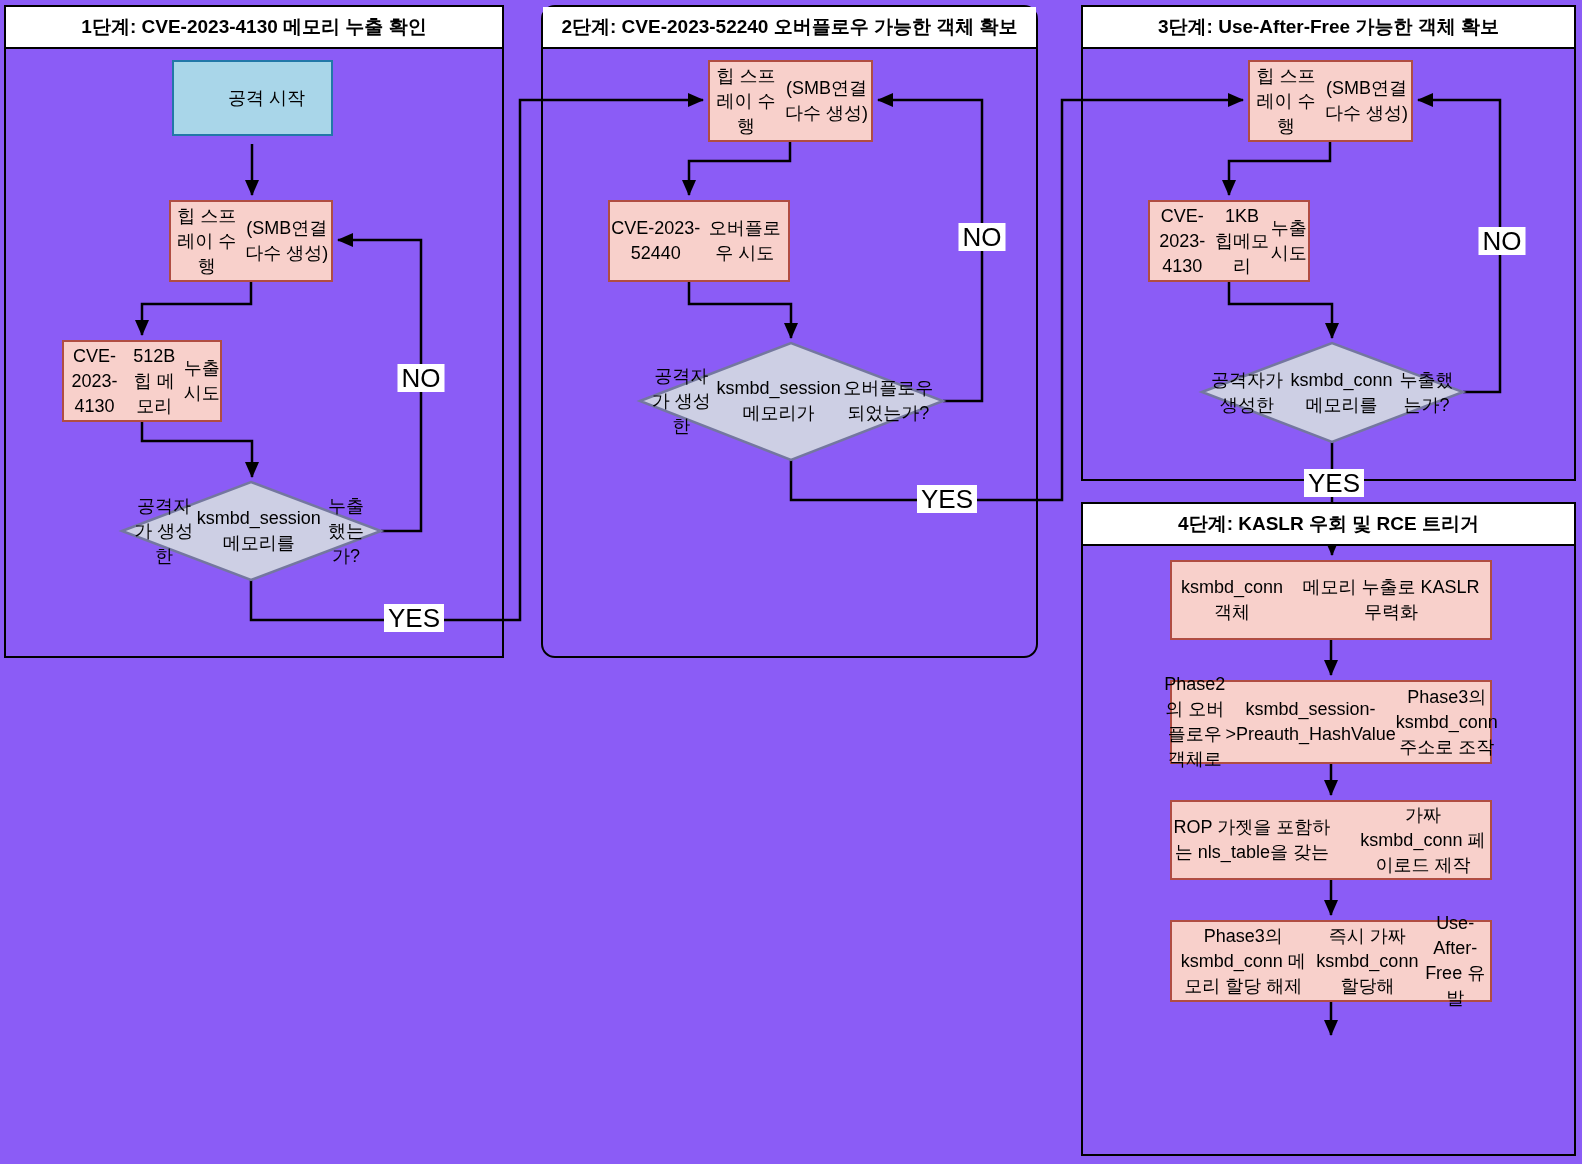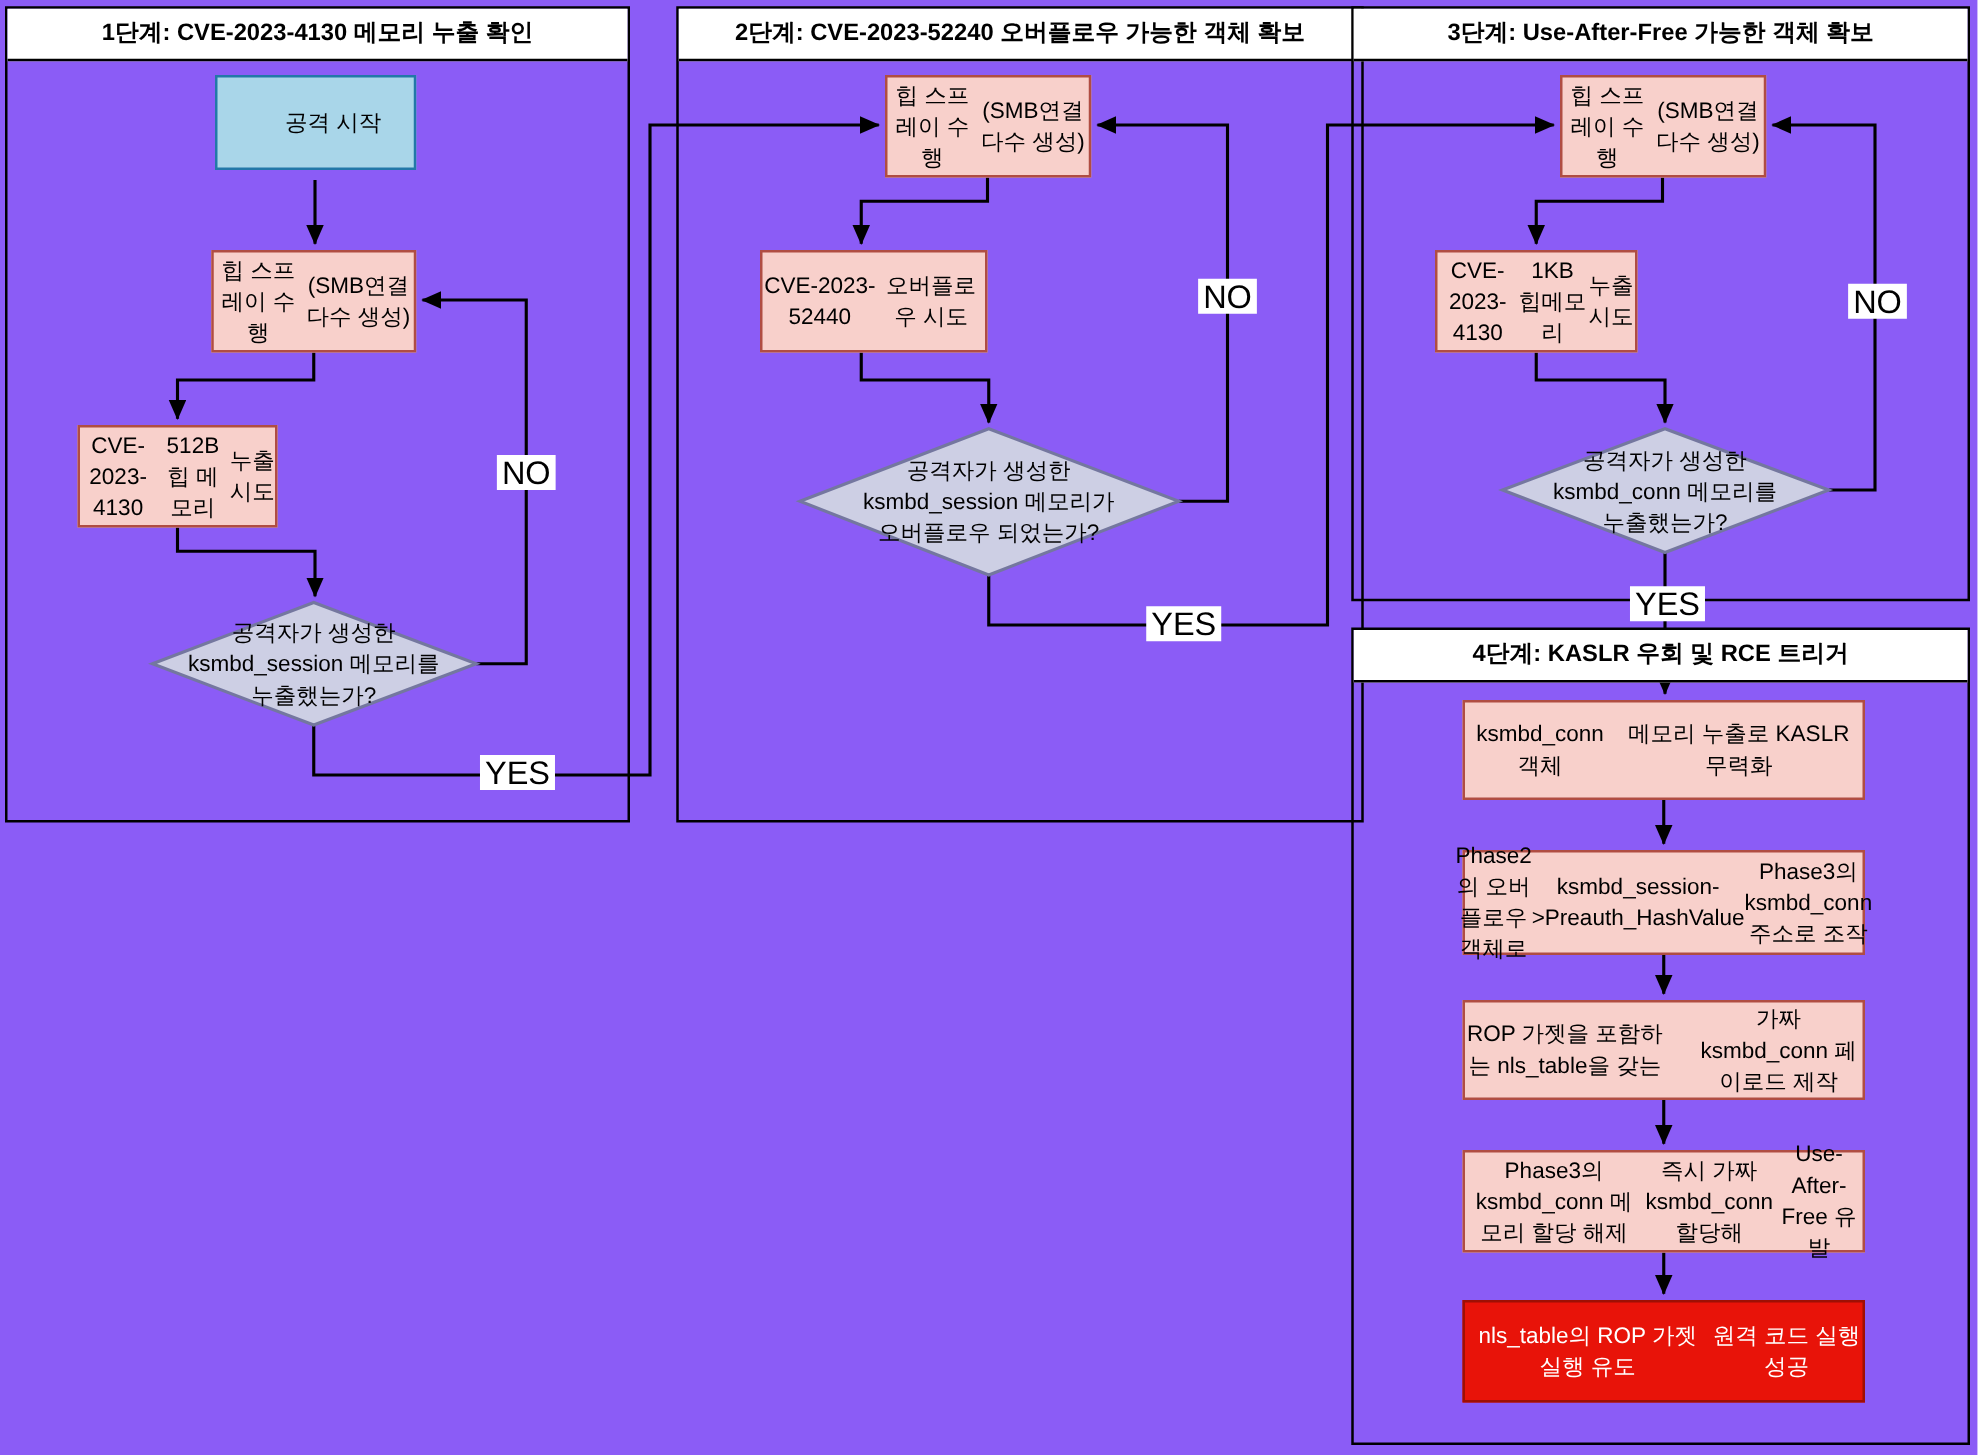--- a/index.html
+++ b/index.html
@@ -14,21 +14,21 @@
   .stage{position:relative;width:1582px;height:1164px;background:#8b5cf6;overflow:hidden;}
   svg.layer{position:absolute;left:0;top:0;width:1582px;height:1164px;}
   .panel{position:absolute;border:2.5px solid #000;background:transparent;box-sizing:border-box;}
   .panel-title{height:40px;line-height:40px;text-align:center;font-weight:bold;font-size:19px;
     border-bottom:2.5px solid #000;white-space:nowrap;background:#fff;}
   .node{position:absolute;box-sizing:border-box;display:flex;flex-direction:row;
     justify-content:center;align-items:center;text-align:center;font-size:18px;line-height:25px;}
   .proc{background:var(--process-fill);border:2.5px solid var(--process-border);}
   .start{background:var(--start-fill);border:2.5px solid var(--start-border);}
   .final{background:var(--final-fill);border:2.5px solid var(--final-border);color:#ffffff;}
-  .dtext{position:absolute;box-sizing:border-box;display:flex;flex-direction:column;
+  .dtext{position:absolute;box-sizing:border-box;display:flex;flex-direction:row;
     justify-content:center;align-items:center;text-align:center;font-size:18px;line-height:25px;}
   .edge-label{position:absolute;transform:translate(-50%,-50%);background:#ffffff;
     padding:0 4px;font-size:26px;line-height:28px;white-space:nowrap;}
   .conn{fill:none;stroke:var(--line);stroke-width:2.5px;}
   .diamond{fill:var(--decision-fill);stroke:var(--decision-border);stroke-width:2.5px;}
 </style>
 </head>
 <body>
 
 <div class="stage">
@@ -62,21 +62,21 @@
     <path class="conn" d="M1331,1002 L1331,1035" marker-end="url(#arrow)"></path>
 
     <polygon class="diamond" points="122,531 251,482 381,531 251,580"></polygon>
     <polygon class="diamond" points="640,401 791,343 943,401 791,460"></polygon>
     <polygon class="diamond" points="1202,392 1332,343 1463,392 1332,442"></polygon>
   </svg>
 
   <div class="panel" style="left:4px;top:5px;width:500px;height:653px;">
     <div class="panel-title">1단계: CVE-2023-4130 메모리 누출 확인</div>
   </div>
-  <div class="panel" style="left:541px;top:5px;width:550px;height:653px;">
+  <div class="panel" style="left:541px;top:5px;width:497px;height:653px;border-radius:14px;">
     <div class="panel-title">2단계: CVE-2023-52240 오버플로우 가능한 객체 확보</div>
   </div>
   <div class="panel" style="left:1081px;top:5px;width:495px;height:476px;">
     <div class="panel-title">3단계: Use-After-Free 가능한 객체 확보</div>
   </div>
   <div class="panel" style="left:1081px;top:502px;width:495px;height:654px;">
     <div class="panel-title">4단계: KASLR 우회 및 RCE 트리거</div>
   </div>
 
   <div class="node start" style="left:172px;top:60px;width:161px;height:76px;padding-left:28px;">
@@ -137,24 +137,20 @@
     </div>
   <div class="node proc" style="left:1170px;top:800px;width:322px;height:80px;gap:24px;">
       <div>ROP 가젯을 포함하는 nls_table을 갖는</div>
       <div>가짜 ksmbd_conn 페이로드 제작</div>
     </div>
   <div class="node proc" style="left:1170px;top:920px;width:322px;height:82px;">
       <div>Phase3의 ksmbd_conn 메모리 할당 해제</div>
       <div>즉시 가짜 ksmbd_conn 할당해</div>
       <div>Use-After-Free 유발</div>
     </div>
-  <div class="node final" style="left:1170px;top:1040px;width:322px;height:82px;">
-      <div>nls_table의 ROP 가젯 실행 유도</div>
-      <div>원격 코드 실행 성공</div>
-    </div>
 
   <div class="edge-label" style="left:421px;top:378px;">NO</div>
   <div class="edge-label" style="left:414px;top:618px;">YES</div>
   <div class="edge-label" style="left:982px;top:237px;">NO</div>
   <div class="edge-label" style="left:947px;top:499px;">YES</div>
   <div class="edge-label" style="left:1502px;top:241px;">NO</div>
   <div class="edge-label" style="left:1334px;top:483px;">YES</div>
 
 </div>
 

